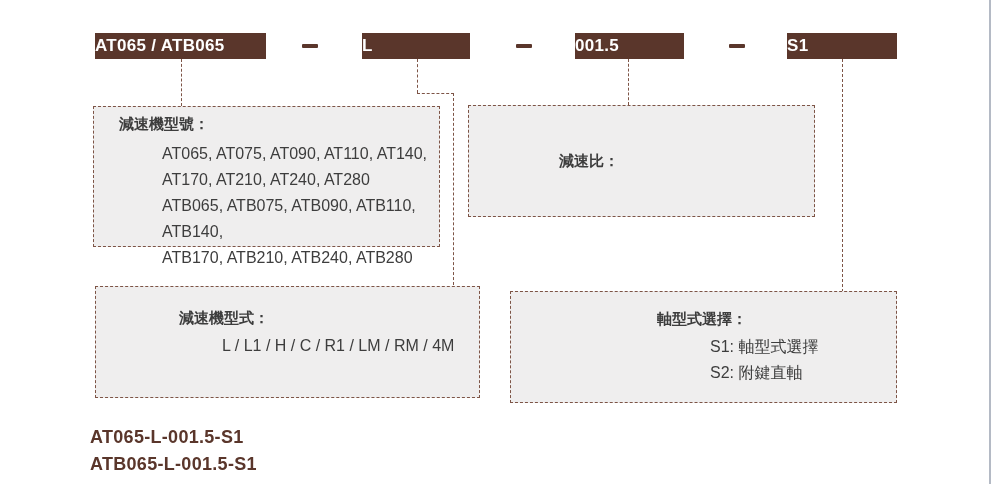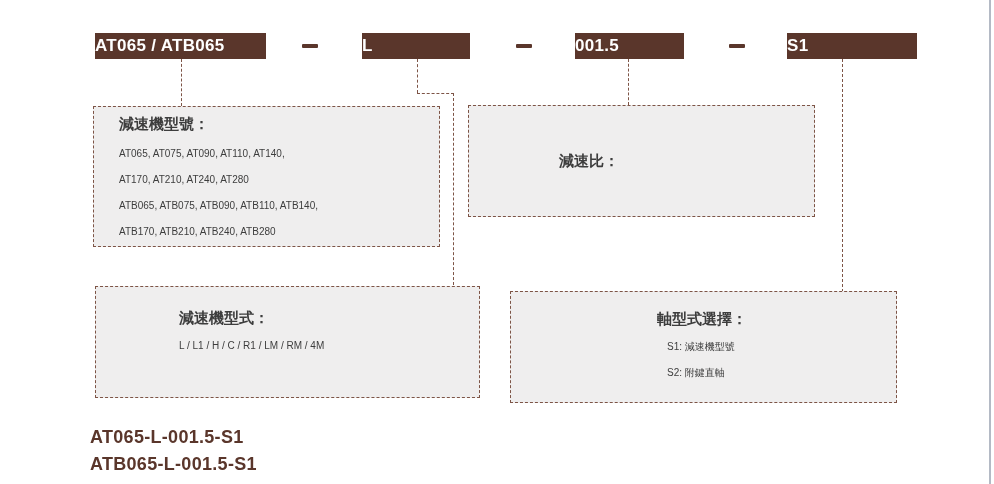--- a/index.html
+++ b/index.html
@@ -19,21 +19,21 @@
   
   .code-box{
     position:absolute;top:33px;height:26px;line-height:26px;
     background:var(--box-brown);color:#ffffff;
     font-size:17px;font-weight:bold;text-align:left;
     letter-spacing:0.3px;
   }
   #cb1{left:95px;width:171px;}
   #cb2{left:362px;width:108px;}
   #cb3{left:575px;width:109px;}
-  #cb4{left:787px;width:130px;}
+  #cb4{left:787px;width:110px;}
   
   .dash{
     position:absolute;top:44px;width:16px;height:4px;
     background:var(--box-brown);border-radius:1px;
   }
   #d1{left:302px;}
   #d2{left:516px;}
   #d3{left:729px;}
   
   .vline{position:absolute;width:0;border-left:1px dashed var(--connector-brown);}
@@ -44,21 +44,21 @@
   #c2c{left:453px;top:93px;height:197px;}
   #c3{left:628px;top:59px;height:46px;}
   #c4{left:842px;top:59px;height:233px;}
   
   .panel{
     position:absolute;background:var(--panel-fill);
     border:1px dashed var(--connector-brown);
     color:var(--text-dark);
   }
   .panel-title{font-size:15px;font-weight:bold;line-height:22px;margin-bottom:6px;}
-  .panel-line{font-size:10px;line-height:26px;}
+  .panel-line{font-size:16px;line-height:26px;margin-left:43px;}
   #panelA{left:93px;top:106px;width:347px;height:141px;padding:6px 0 12px 25px;}
   #panelB{left:468px;top:105px;width:347px;height:112px;padding:44px 0 0 90px;}
   #panelB .panel-title{margin-bottom:4px;}
   #panelC{left:95px;top:286px;width:385px;height:112px;padding:20px 0 0 83px;}
   #panelC .panel-title{margin-bottom:4px;}
   #panelD{left:510px;top:291px;width:387px;height:112px;padding:16px 16px 0 146px;}
   #panelD .panel-title{margin-bottom:4px;}
   #panelD .panel-line{padding-left:10px;}
   
   .example{
@@ -110,21 +110,21 @@
     <div class="panel-title">減速比：</div>
   </div>
 
   <div class="panel" id="panelC">
     <div class="panel-title">減速機型式：</div>
     <div class="panel-line">L / L1 / H / C / R1 / LM / RM / 4M</div>
   </div>
 
   <div class="panel" id="panelD">
     <div class="panel-title">軸型式選擇：</div>
-    <div class="panel-line">S1: 減速機型號</div>
+    <div class="panel-line">S1: 軸型式選擇</div>
     <div class="panel-line">S2: 附鍵直軸</div>
   </div>
 
   <div class="example">
     <div class="example-codes">
       <div class="example-code">AT065-L-001.5-S1</div>
       <div class="example-code">ATB065-L-001.5-S1</div>
     </div>
   </div>
 

